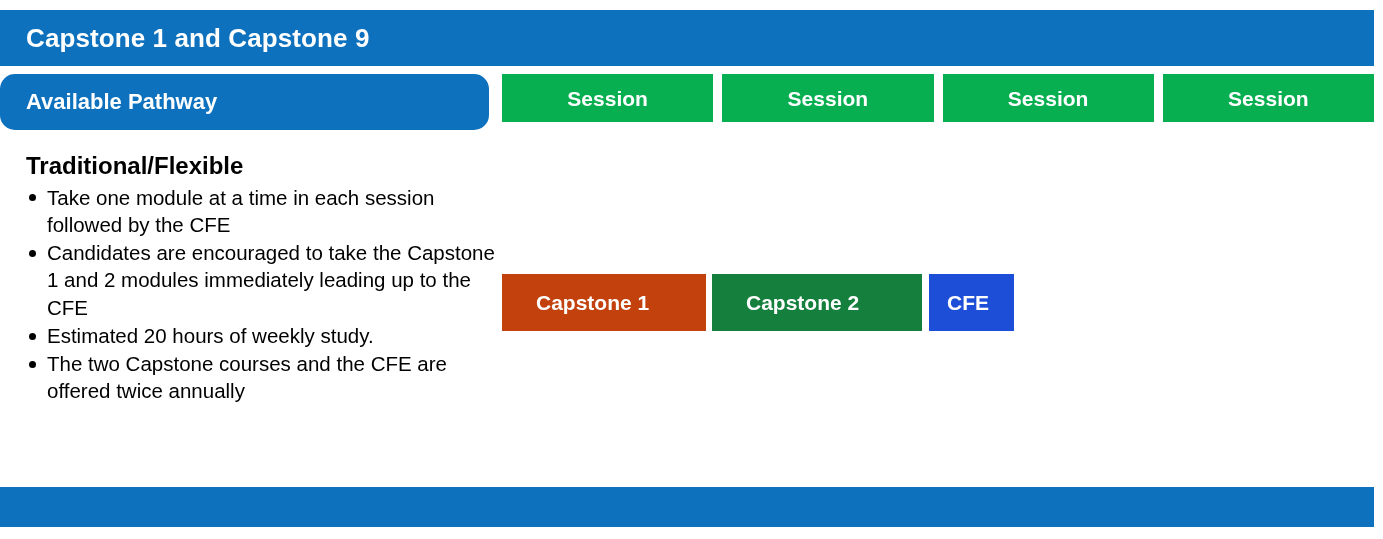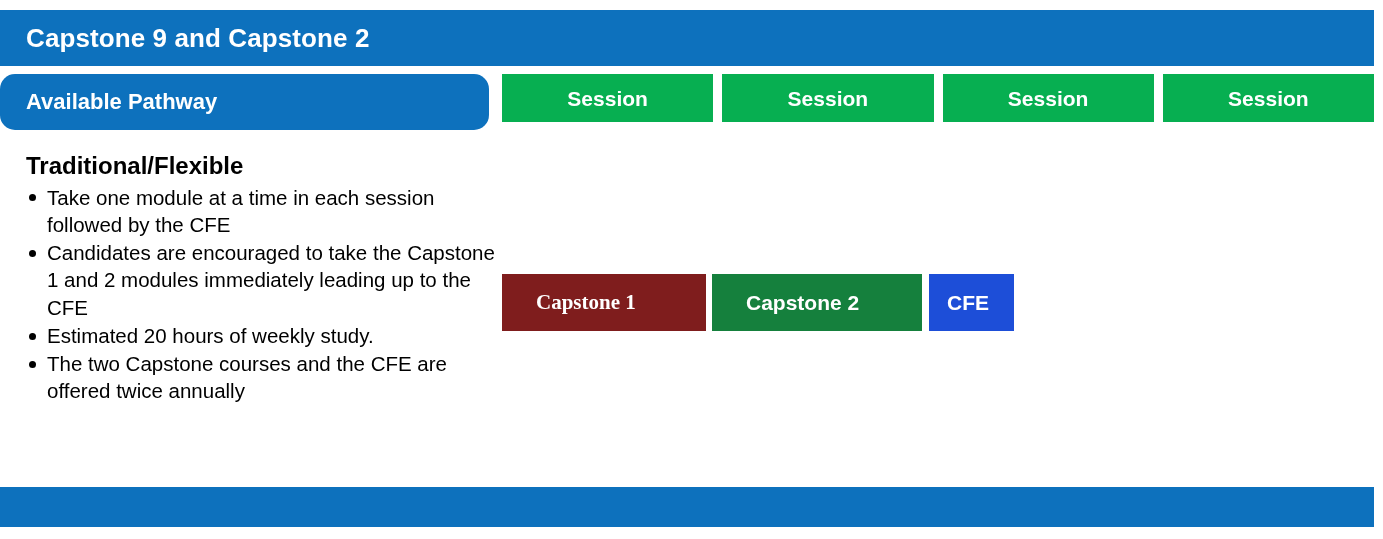--- a/index.html
+++ b/index.html
@@ -136,41 +136,41 @@
     box-sizing: border-box;
     padding-left: 34px;
   }
   .module-box .module-label {
     color: #ffffff;
     font-size: 21px;
     font-weight: bold;
     line-height: 1;
     white-space: nowrap;
   }
-  .module-cap1 { left: 0px;   width: 204px; background: #7f1d1d; font-family: Liberation Serif, serif; }
+  .module-cap1 { left: 0px;   width: 204px; background: #c2410c; }
   .module-cap2 { left: 210px; width: 210px; background: #15803d; }
   .module-cfe  { left: 427px; width: 85px;  background: #1d4ed8; padding-left: 18px; }
 
   
   .footer-bar {
     position: absolute;
     left: 0px;
     top: 487px;
     width: 1374px;
     height: 40px;
     background: #0d71bd;
   }
 </style>
 </head>
 <body>
 
 <div id="slide">
 
   <div class="title-bar">
-    <span class="title-text">Capstone 9 and Capstone 2</span>
+    <span class="title-text">Capstone 1 and Capstone 9</span>
   </div>
 
   <div class="pathway-bar">
     <span class="pathway-text">Available Pathway</span>
   </div>
 
   <div class="session-row">
     <div class="session-box">
       <span class="session-label">Session</span>
     </div>

